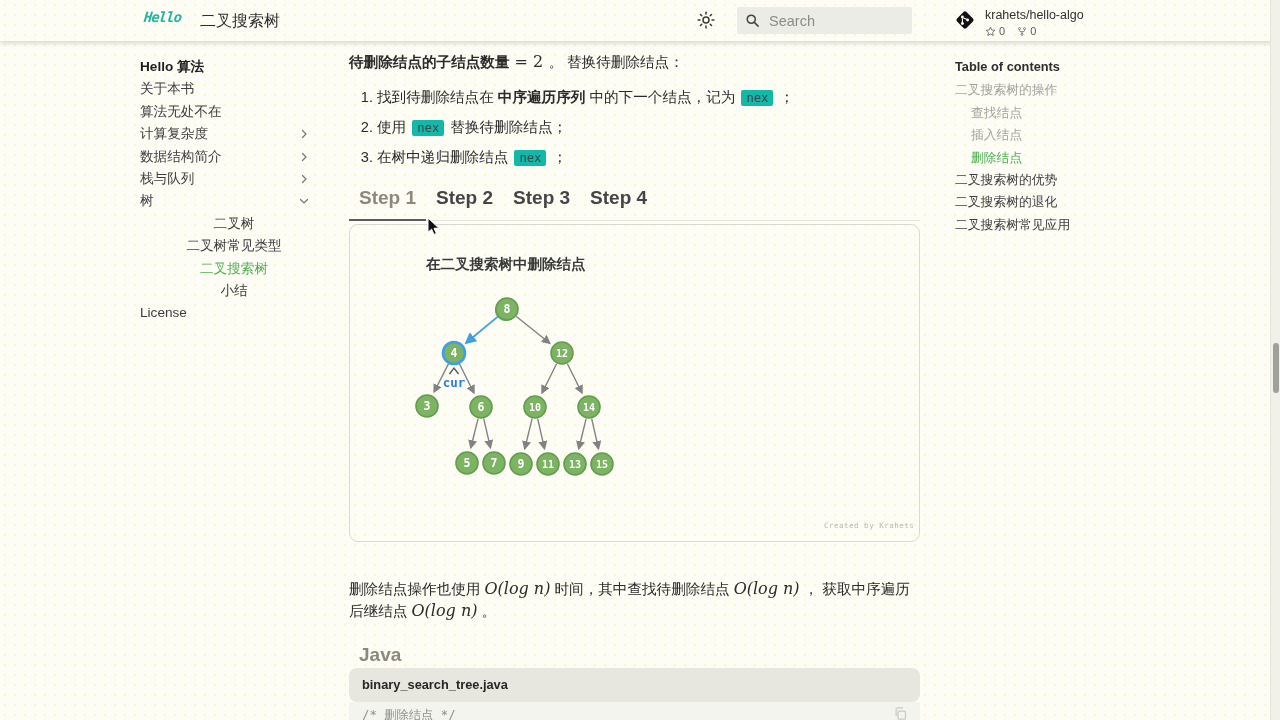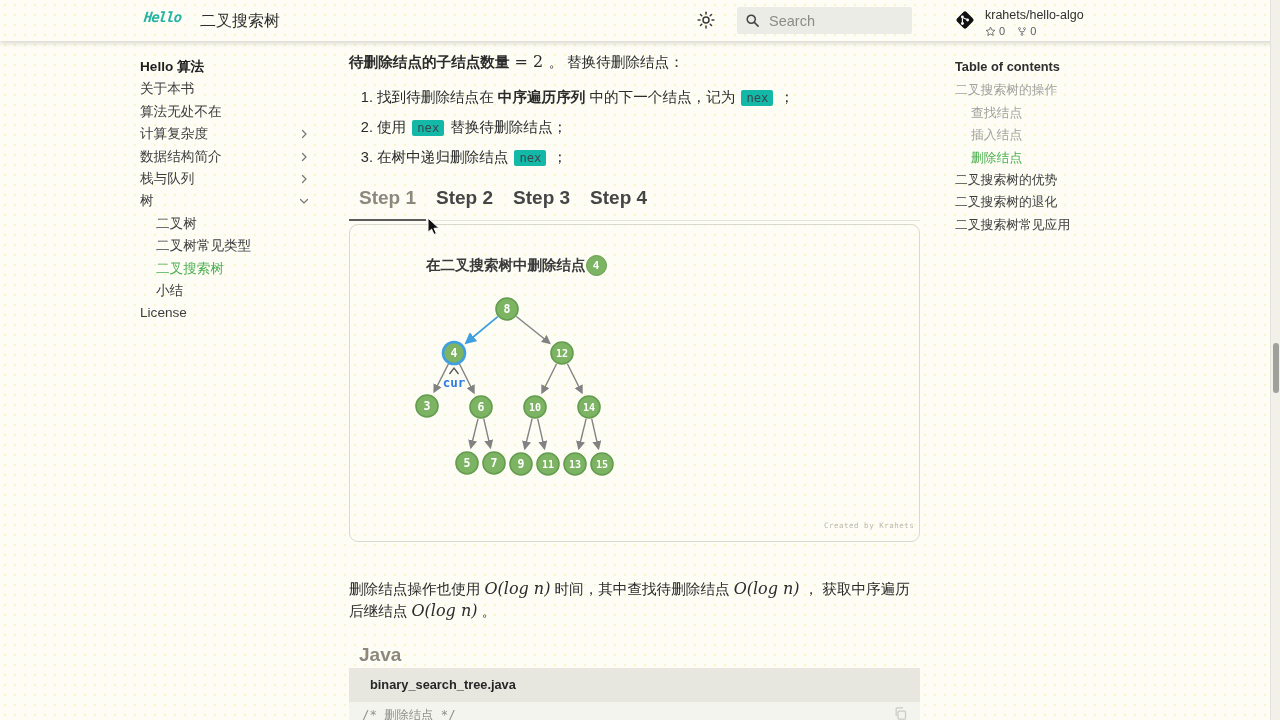--- a/index.html
+++ b/index.html
@@ -36,21 +36,21 @@
   .repo-icon{ width:24px; height:26px; margin-right:8px; margin-top:2px; }
   .repo-name{ font-size:12.5px; color:#303030; line-height:15px; }
   .repo-facts{ font-size:11px; color:#5c5c5c; margin-top:2px; display:flex; gap:12px; align-items:center; }
   .repo-facts .fact{ display:flex; align-items:center; gap:3px; }
 
   
   .sidebar{ position:absolute; left:140px; top:56px; width:172px; }
   .sb-item{ position:relative; display:block; height:22.4px; line-height:22.4px;
             font-size:13.6px; color:#3d3d3d; cursor:pointer; white-space:nowrap; }
   .sb-item.title{ font-weight:bold; color:#1d1d1d; }
-  .sb-item.indent{ padding-left:16px; }
+  .sb-item.indent{ padding-left:16px;text-align:center; }
   .sb-item.active{ color:#4caf50; }
   .sb-chev{ position:absolute; right:2px; top:5px; }
 
   
   .toc{ position:absolute; left:955px; top:56px; width:150px; }
   .toc-title{ font-size:12.8px; font-weight:bold; color:#2e2e2e; height:22.4px; line-height:22.4px; margin-bottom:1px;}
   .toc-item{ display:block; height:22.4px; line-height:22.4px; font-size:12.8px; color:#3d3d3d; cursor:pointer; white-space:nowrap;}
   .toc-item.indent{ padding-left:16px; }
   .toc-item.passed{ color:#a2a29c; }
   .toc-item.active{ color:#4caf50; }
@@ -74,42 +74,42 @@
   .tabs.code-tabs{ top:638px; }
   .tab{ padding:6px 10px 10px; font-size:19px; font-weight:bold; color:#454545;
         cursor:pointer; border-bottom:2px solid transparent; margin-bottom:-1px; }
   .tab.active{ color:#8d887e; border-bottom-color:#5c5c5c; }
 
   
   .figure{
     position:absolute; left:0; top:224px; width:571px; height:318px;
     border:1px solid #d9d9d0; border-radius:9px;
   }
-  .fig-title-row{ position:absolute; left:76px; top:30px; display:flex; align-items:center; gap:0; }
+  .fig-title-row{ position:absolute; left:76px; top:30px; display:flex; align-items:center; gap:26px;flex-direction:column; }
   .fig-title{ font-size:14.5px; font-weight:bold; color:#3a3a3a; }
   .fig-badge{
     width:21px; height:21px; border-radius:50%; background:#7db463; border:1.5px solid #649c50;
     color:#fff; font:bold 11px "DejaVu Sans Mono",monospace; line-height:19px; text-align:center;
   }
   .tree-svg{ position:absolute; left:0; top:0; }
   .caption{
     position:absolute; left:302px; top:108px; padding:3px 10px 4px;
     background:#e4e4de; border:1px solid #cdcdc5; border-radius:3px;
     font-size:12.5px; font-weight:bold; color:#333; white-space:nowrap;
   }
   .caption .cap-code{ font-family:"DejaVu Sans Mono",monospace; color:#2b7de1; margin-left:8px; font-size:13px;}
   .watermark{ position:absolute; left:474px; top:296px; font:7.5px "DejaVu Sans Mono",monospace;
               color:#b8b8b0; letter-spacing:.5px; }
 
   .outro{ position:absolute; top:578px; left:0; width:571px; font-size:14.6px; line-height:22px; }
 
   
   .code-header{
     position:absolute; left:0; top:668px; width:571px; height:34px; background:#e7e7e0;
-    font-size:12.8px; font-weight:bold; color:#262626; line-height:34px; padding-left:21px;
+    font-size:12.8px; font-weight:bold; color:#262626; line-height:34px; padding-left:13px;border-radius:8px;
   }
   .code-body{
     position:absolute; left:0; top:702px; width:571px; height:18px; background:#f4f4ee;
     font-family:"DejaVu Sans Mono",monospace; font-size:12.3px; color:#90908a;
     padding:5px 0 0 13px;
   }
   .copy-btn{ position:absolute; left:544px; top:706px; cursor:pointer; opacity:.55; }
 
   
   .scrollbar{ position:absolute; right:0; top:0; width:10px; height:720px;

